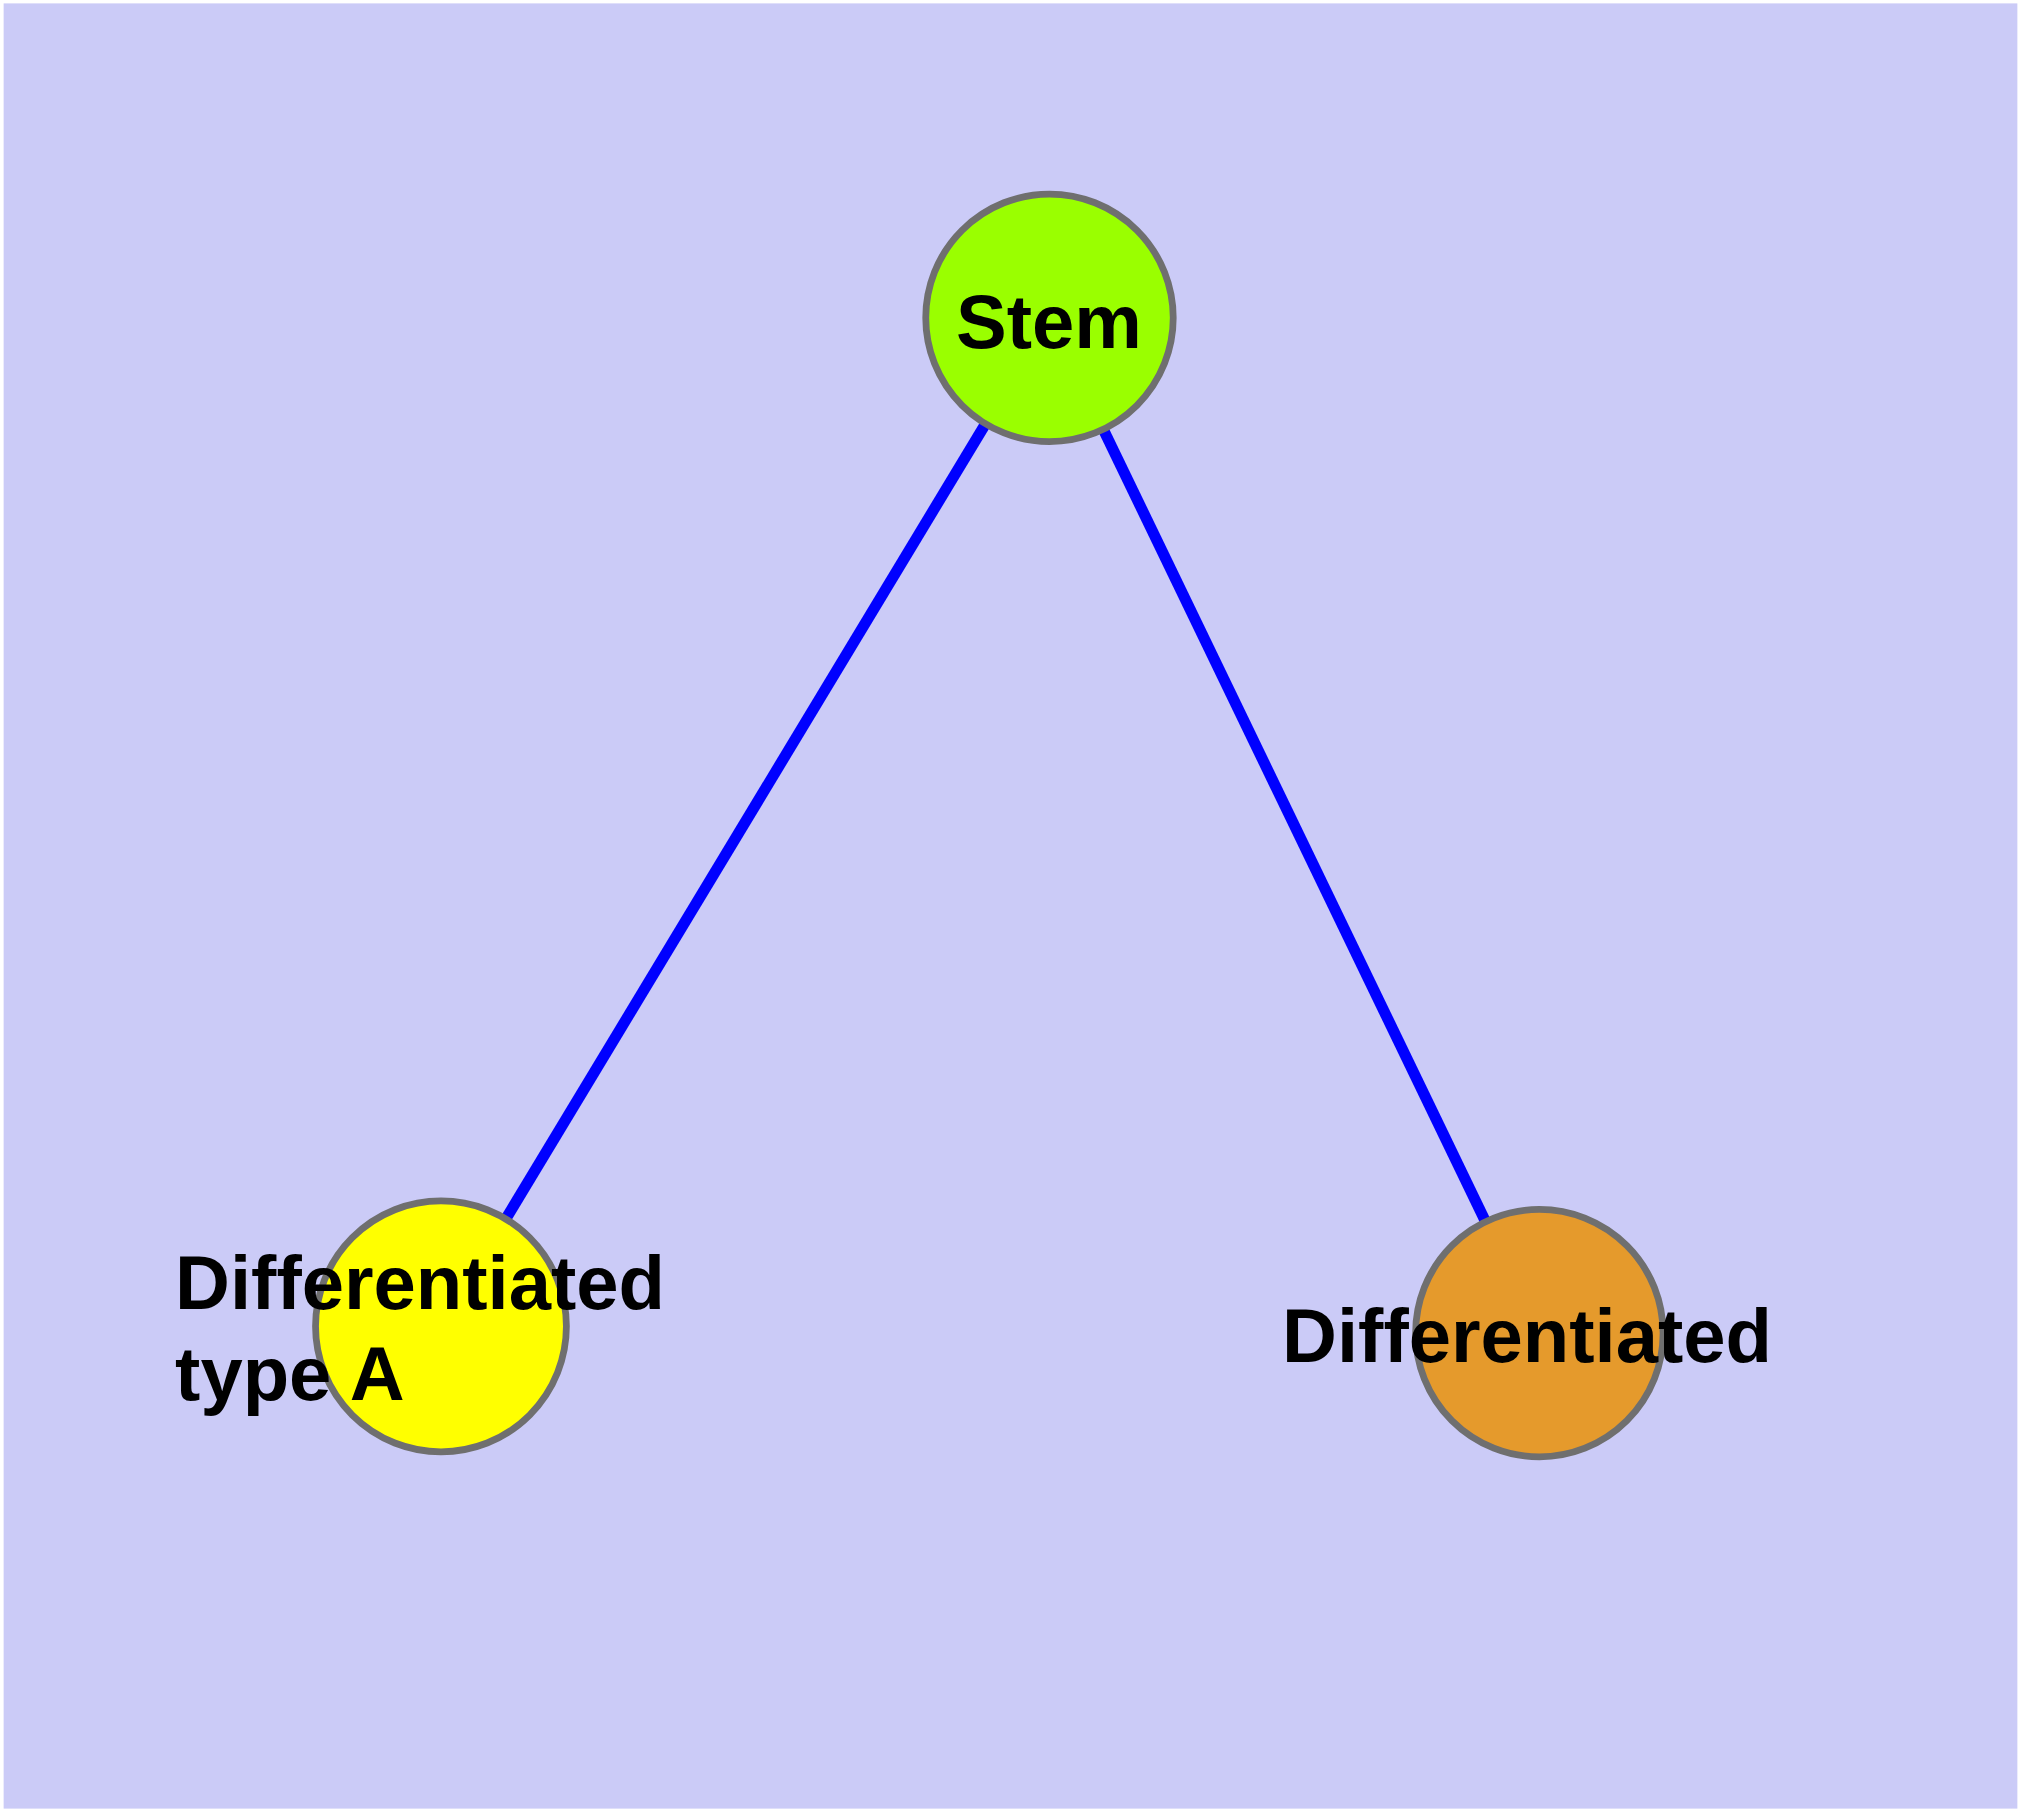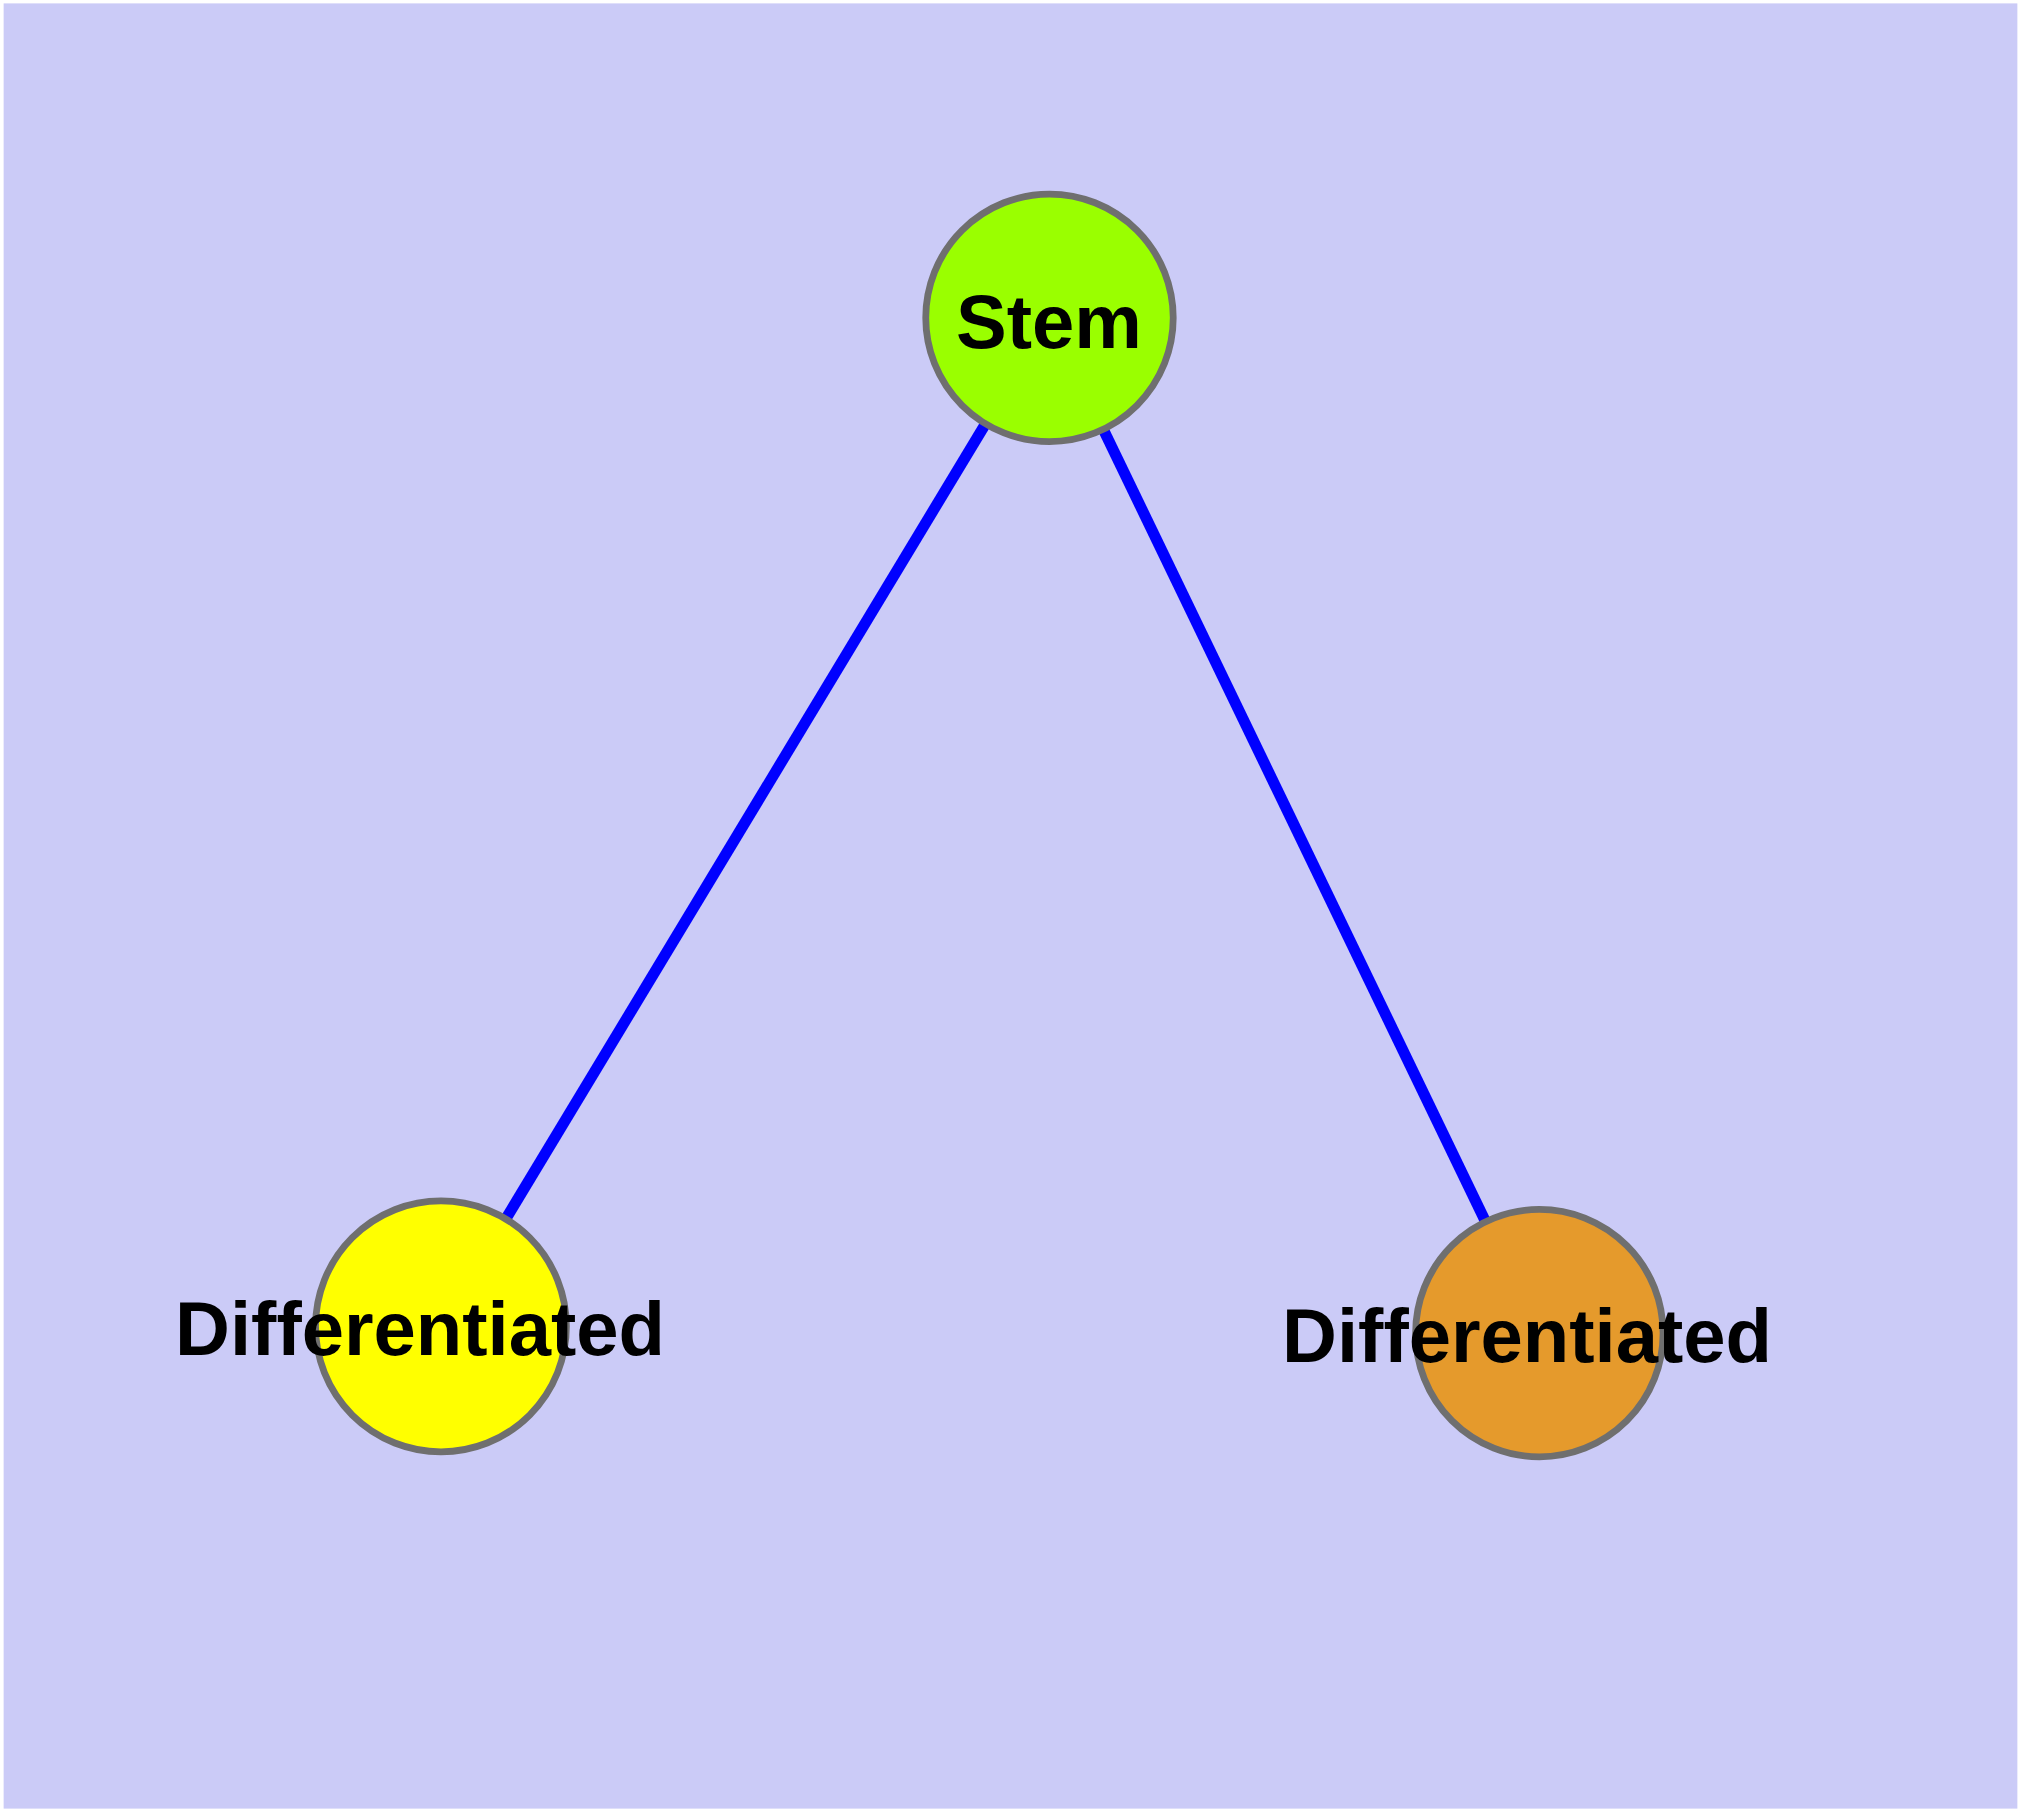--- a/index.html
+++ b/index.html
@@ -59,20 +59,21 @@
 
     <circle class="node-circle" cx="1238" cy="375" r="146" fill="#9aff00"></circle>
     <circle class="node-circle" cx="520" cy="1565" r="148" fill="#ffff00"></circle>
     <circle class="node-circle" cx="1816" cy="1573" r="146" fill="#e59a2c"></circle>
   </svg>
 
   <div class="label label-stem">Stem</div>
 
   <div class="label label-a">
     <div>Differentiated</div>
+    <div>type A</div>
   </div>
 
   <div class="label label-b">
     <div>Differentiated</div>
   </div>
 
 </div>
 
 
 </body></html>

